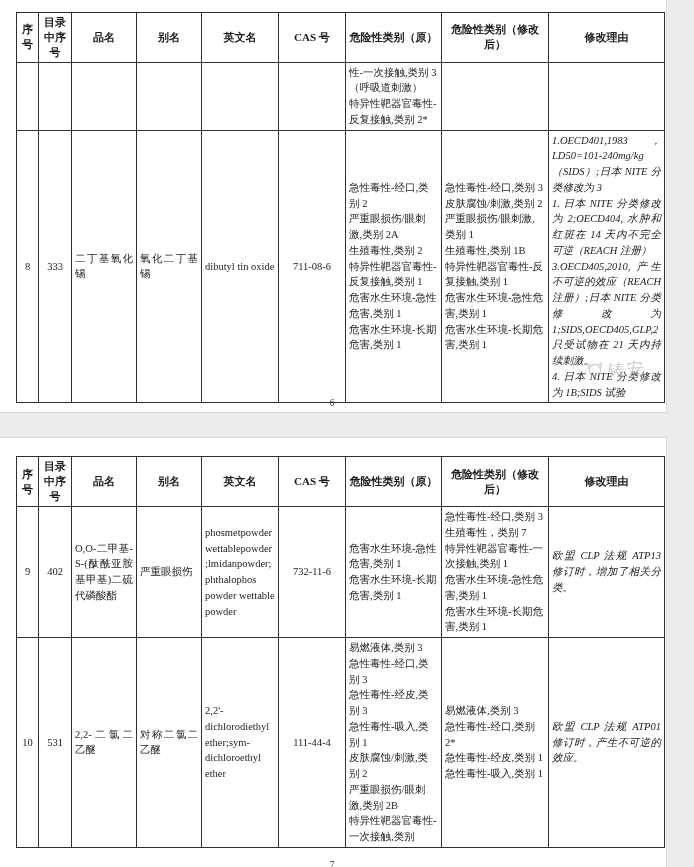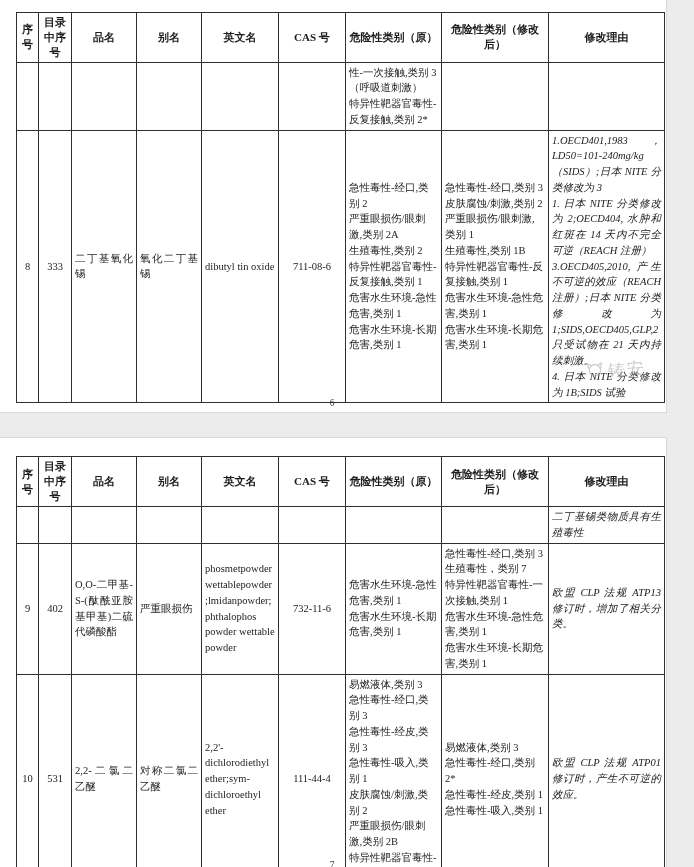--- a/index.html
+++ b/index.html
@@ -155,33 +155,20 @@
       <th>序号</th>
       <th>目录中序号</th>
       <th>品名</th>
       <th>别名</th>
       <th>英文名</th>
       <th>CAS 号</th>
       <th>危险性类别（原）</th>
       <th>危险性类别（修改后）</th>
       <th>修改理由</th>
     </tr>
-    <tr style="height:33px;">
-      <td class="c-center"></td>
-      <td class="c-center"></td>
-      <td class="c-just"></td>
-      <td class="c-just"></td>
-      <td></td>
-      <td class="c-center"></td>
-      <td class="hazard"></td>
-      <td class="hazard"></td>
-      <td class="reason">
-        <div>二丁基锡类物质具有生殖毒性</div>
-      </td>
-    </tr>
     <tr style="height:120px;">
       <td class="c-center">9</td>
       <td class="c-center">402</td>
       <td class="c-just">O,O-二甲基-S-(酞酰亚胺基甲基)二硫代磷酸酯</td>
       <td class="c-just">严重眼损伤</td>
       <td>phosmetpowder wettablepowder ;lmidanpowder; phthalophos powder wettable powder</td>
       <td class="c-center">732-11-6</td>
       <td class="hazard">
         <div>危害水生环境-急性危害,类别 1</div>
         <div>危害水生环境-长期危害,类别 1</div>

